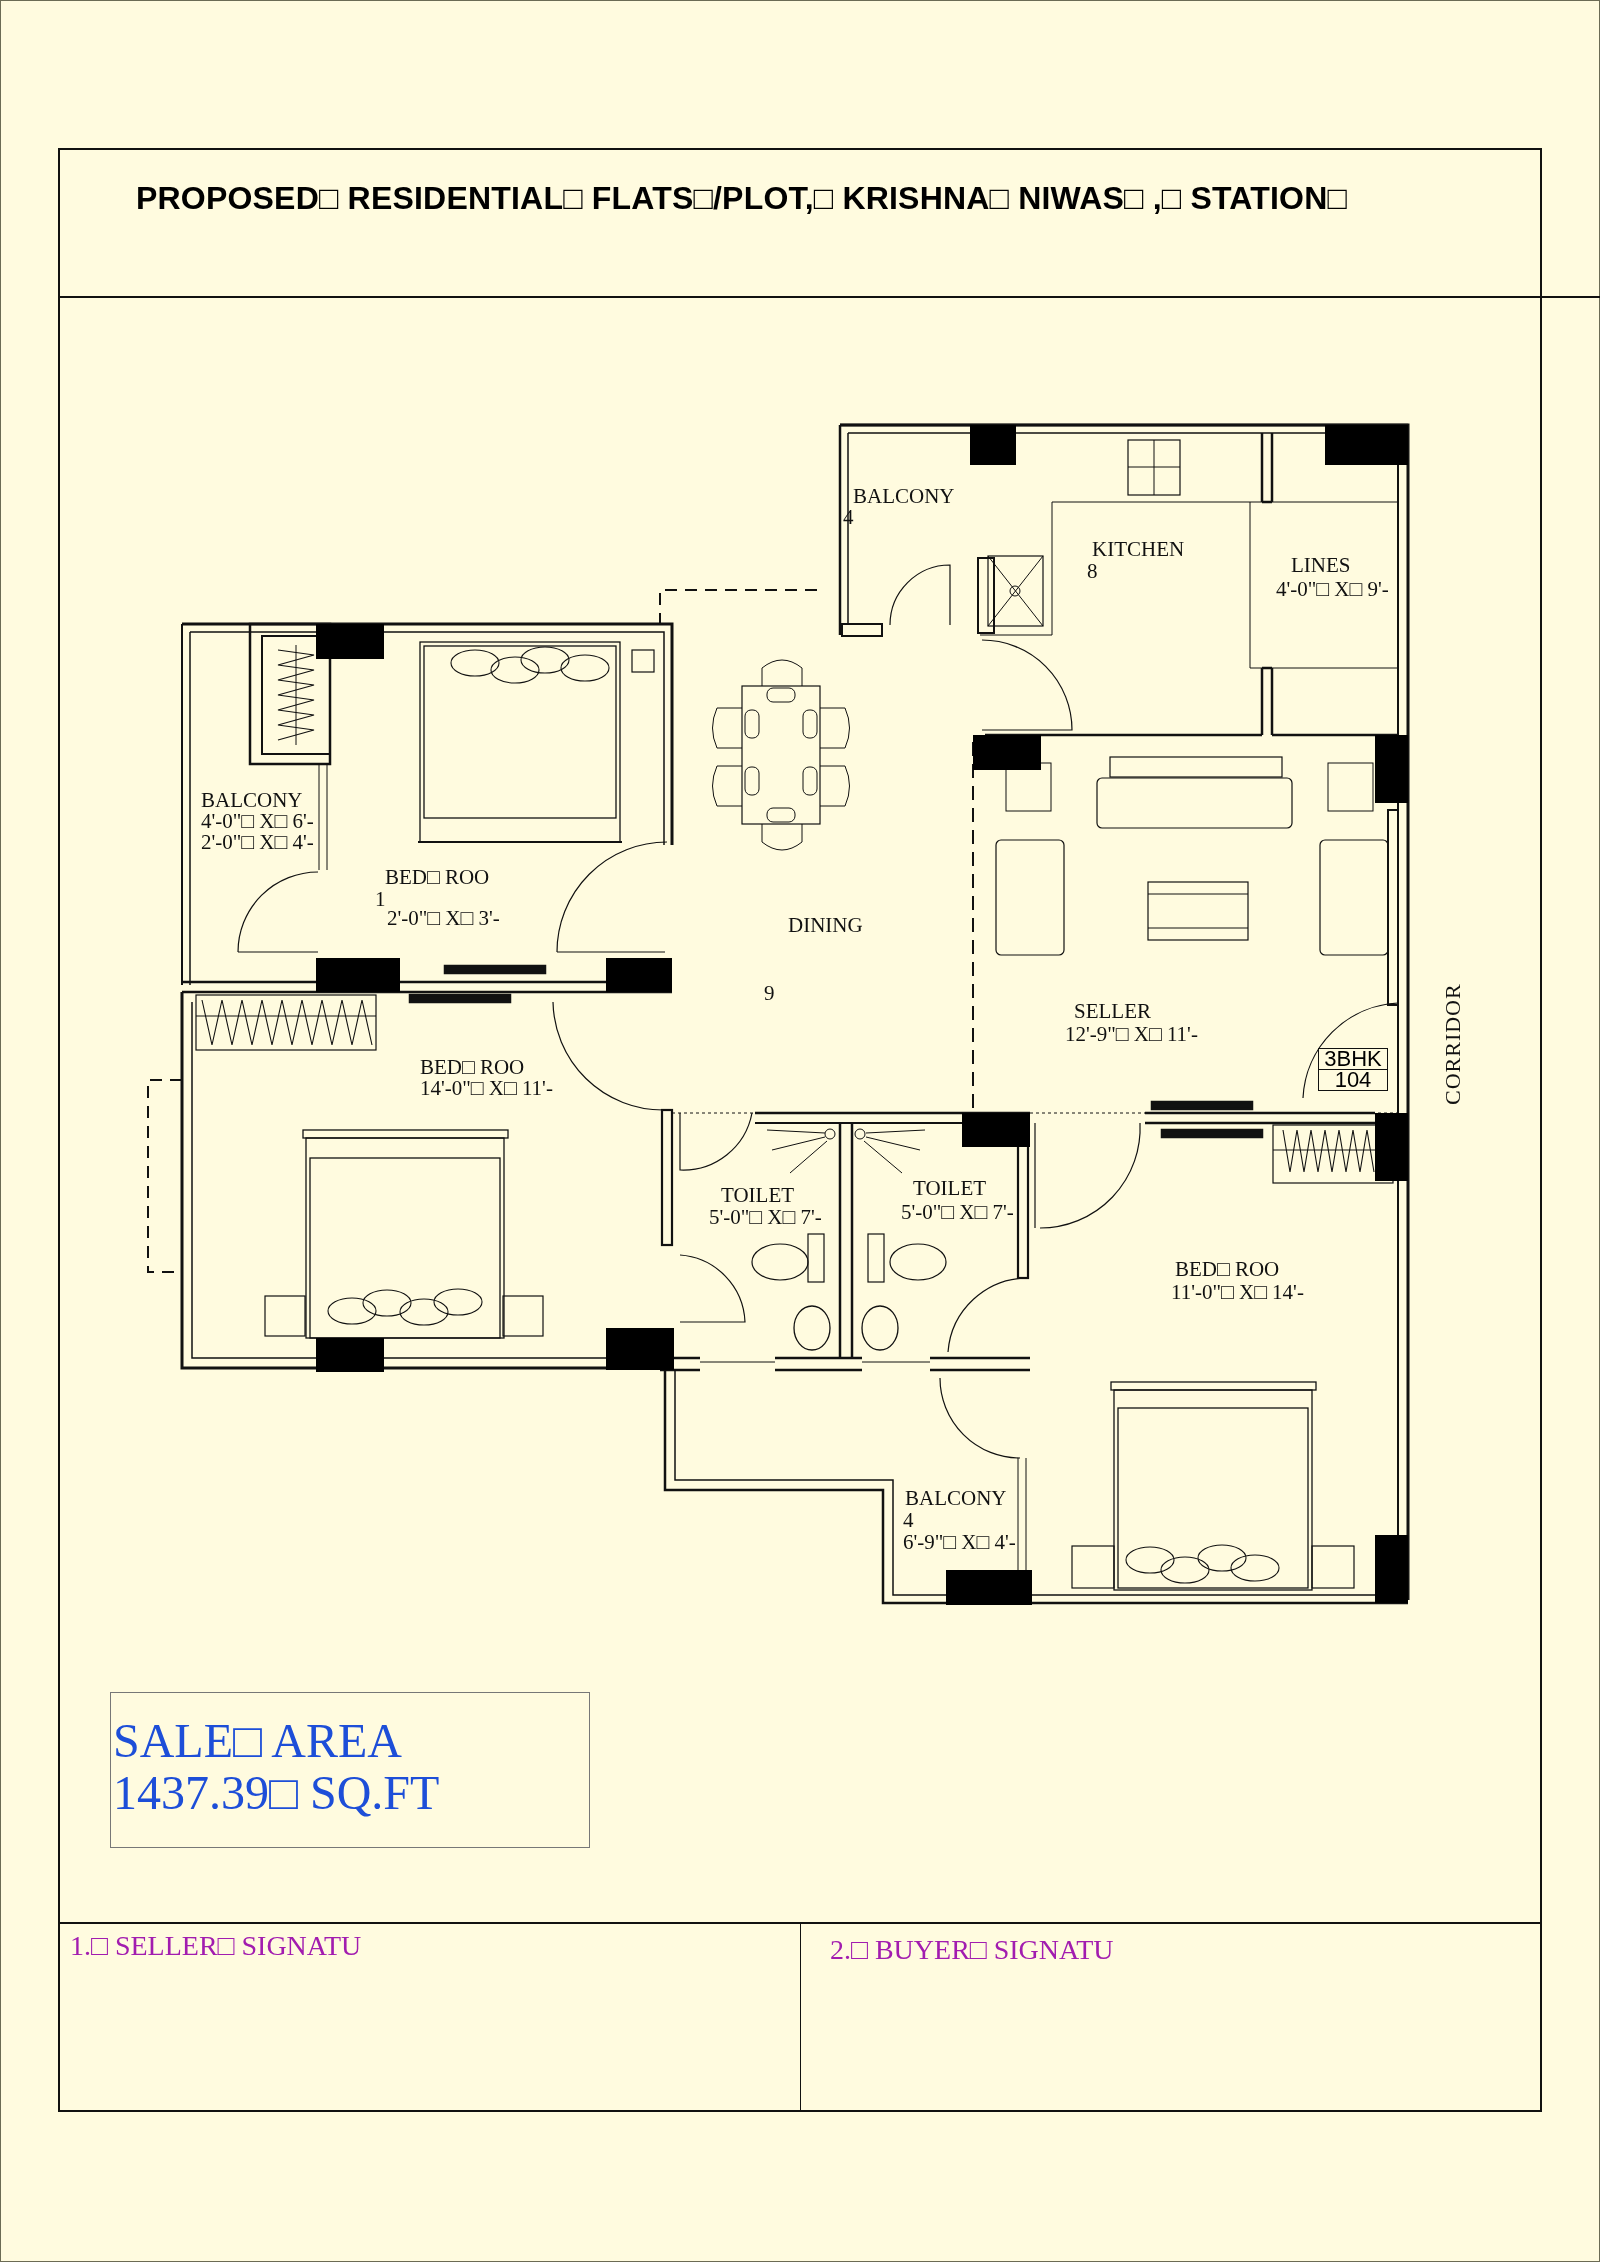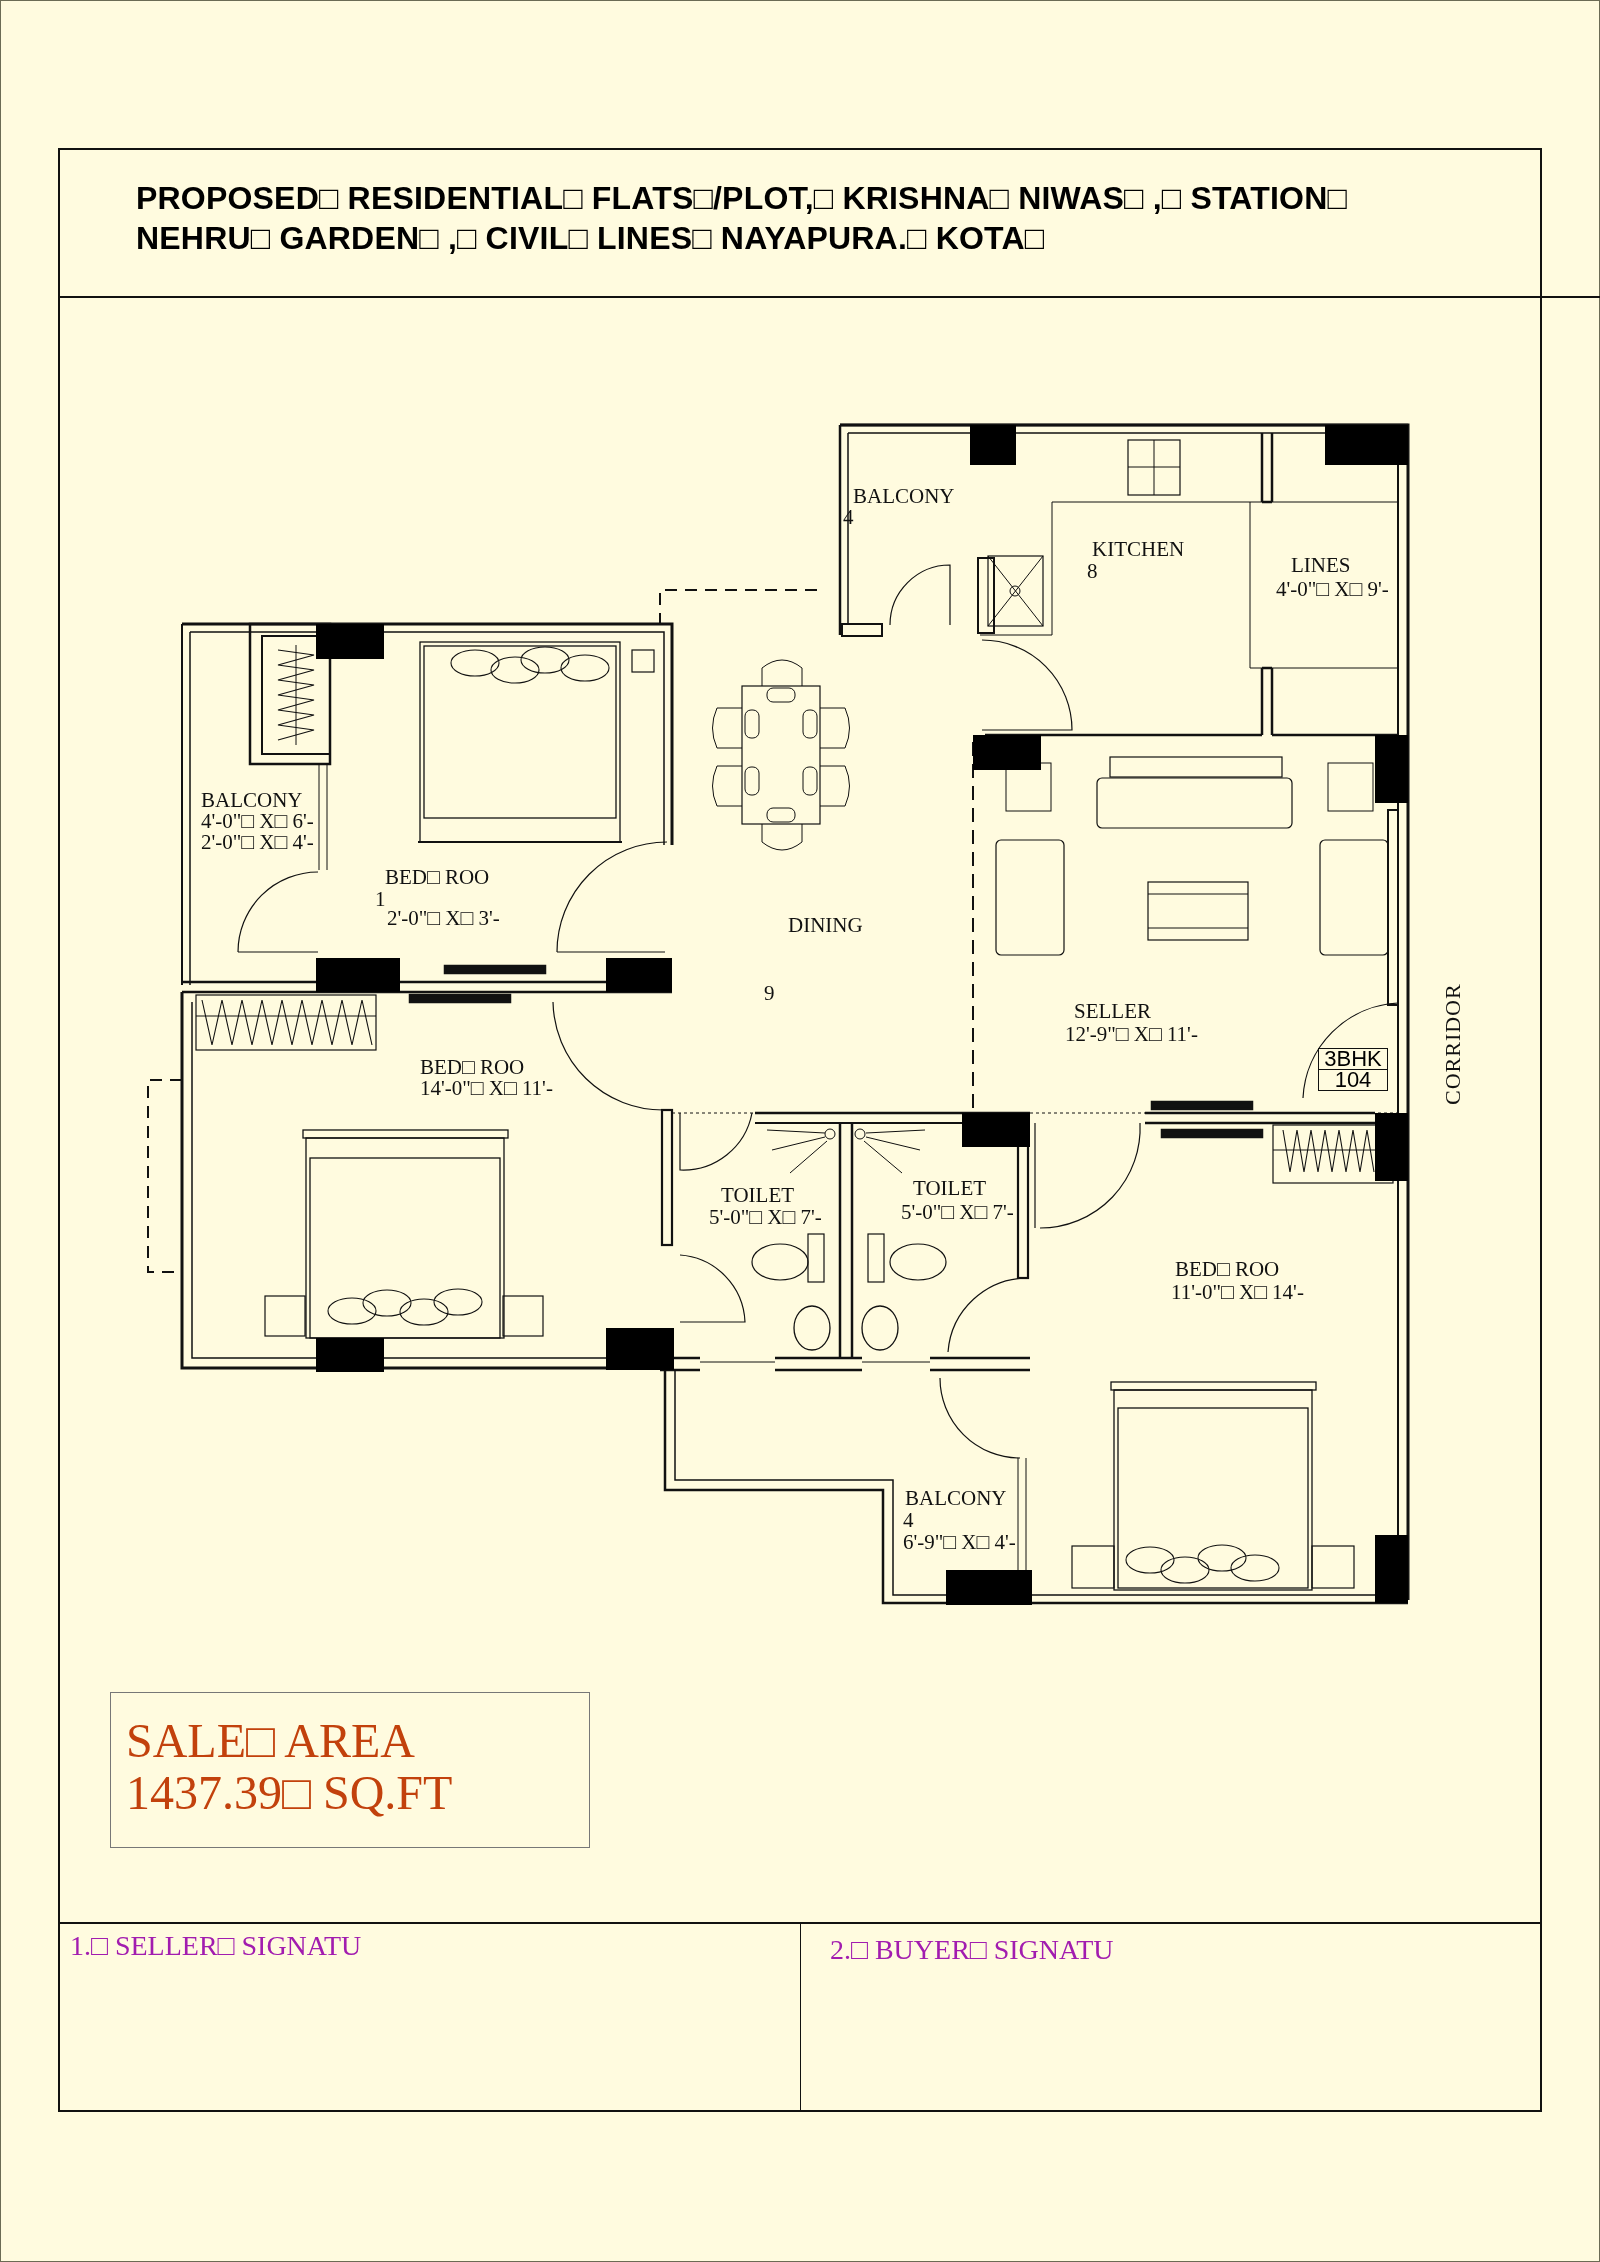--- a/index.html
+++ b/index.html
@@ -4,40 +4,39 @@
 <style>
   html, body { margin:0; padding:0; }
   body { width:1600px; height:2262px; background:#FFFBDF; position:relative; overflow:hidden; font-family:"Liberation Serif", serif; }
   .page-border { position:absolute; left:0; top:0; width:1598px; height:2260px; border:1px solid #6b6b55; }
   .frame { position:absolute; left:58px; top:148px; width:1484px; height:1964px; border:2px solid #111; box-sizing:border-box; }
   .title-box { position:absolute; left:58px; top:148px; width:1559px; height:150px; border-bottom:2px solid #111; box-sizing:border-box; }
   .title { position:absolute; left:78px; top:30px; font-family:"Liberation Sans", sans-serif; font-weight:bold; font-size:32px; line-height:40px; color:#000; letter-spacing:0.2px; }
   .plan { position:absolute; left:0; top:0; width:1600px; height:2262px; }
   .lbl { position:absolute; font-family:"Liberation Serif", serif; color:#111; font-size:21px; line-height:22px; white-space:pre; }
   .sale-box { position:absolute; left:110px; top:1692px; width:480px; height:156px; border:1.5px solid #777; box-sizing:border-box; }
-  .sale-box .l1, .sale-box .l2 { position:absolute; left:15px; font-size:48px; line-height:52px; color:#c2410c; }
+  .sale-box .l1, .sale-box .l2 { position:absolute; left:2px; font-size:48px; line-height:52px; color:#1d4ed8; }
   .sale-box .l1 { top:22px; }
   .sale-box .l2 { top:74px; }
   .sig-row { position:absolute; left:58px; top:1922px; width:1484px; height:190px; border-top:2px solid #111; box-sizing:border-box; }
   .sig-divider { position:absolute; left:800px; top:1922px; width:0; height:190px; border-left:1.5px solid #111; }
   .sig { position:absolute; font-size:28px; color:#a21caf; }
   .corridor { position:absolute; left:1440px; top:1105px; transform:rotate(-90deg); transform-origin:left top; font-size:22px; letter-spacing:1px; color:#111; }
   .unit-tag { position:absolute; left:1318px; top:1048px; width:68px; border:1.5px solid #111; font-family:"Liberation Sans", sans-serif; font-size:22px; text-align:center; line-height:20px; }
   .unit-tag div:first-child { border-bottom:1.5px solid #111; }
 </style>
 </head>
 <body>
 
 <div class="page-border"></div>
 <div class="frame"></div>
 
 <div class="title-box">
   <div class="title">
     <div>PROPOSED□ RESIDENTIAL□ FLATS□/PLOT,□ KRISHNA□ NIWAS□ ,□ STATION□</div>
-    <div>NEHRU□ GARDEN□ ,□ CIVIL□ LINES□ NAYAPURA.□ KOTA□</div>
   </div>
 </div>
 
 <svg class="plan" viewBox="0 0 1600 2262" xmlns="http://www.w3.org/2000/svg">
   <g fill="none" stroke="#111" stroke-width="2.5">
 
     <path d="M840 425 H1408 V1600" stroke-width="3"></path>
     <path d="M840 425 V635"></path>
     <path d="M848 433 V625" stroke-width="1.5"></path>
     <line x1="840" y1="425" x2="1408" y2="425"></line>

